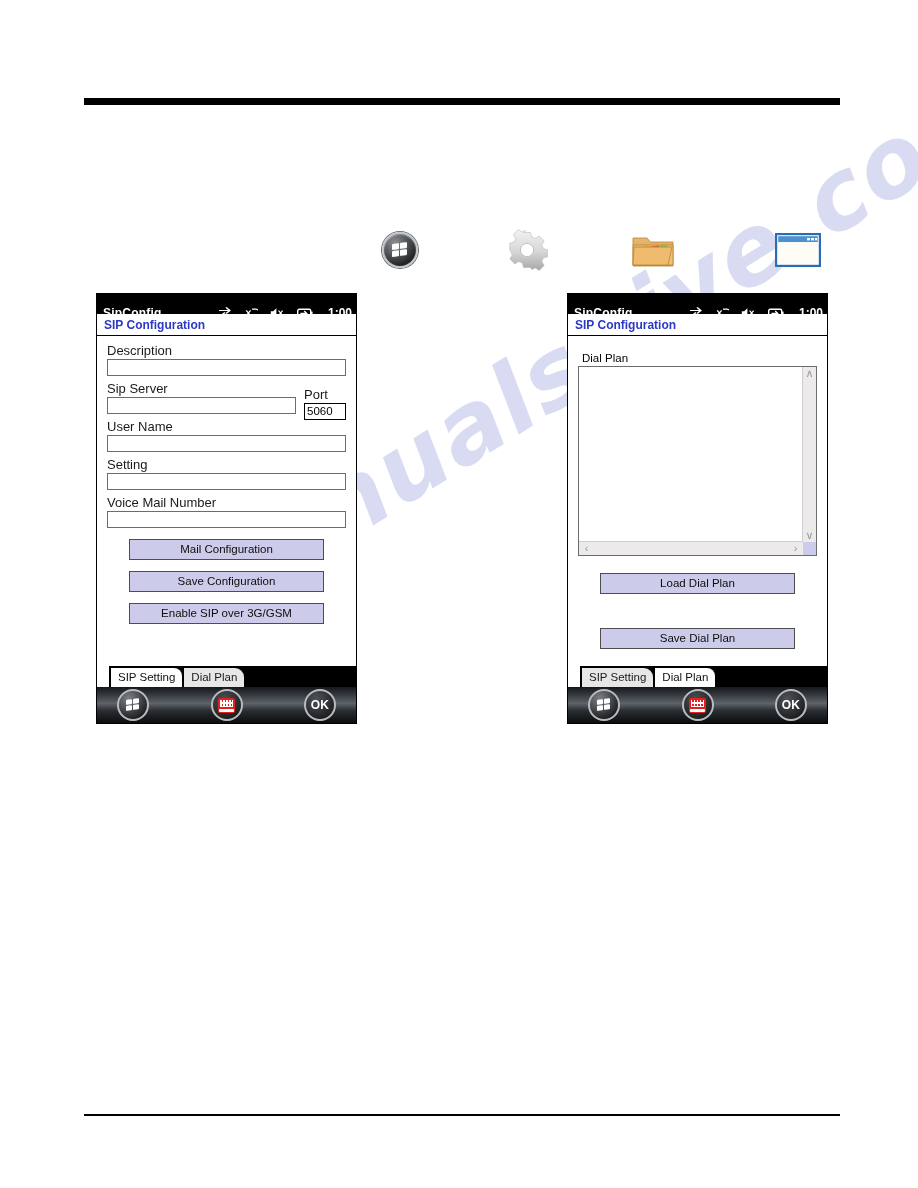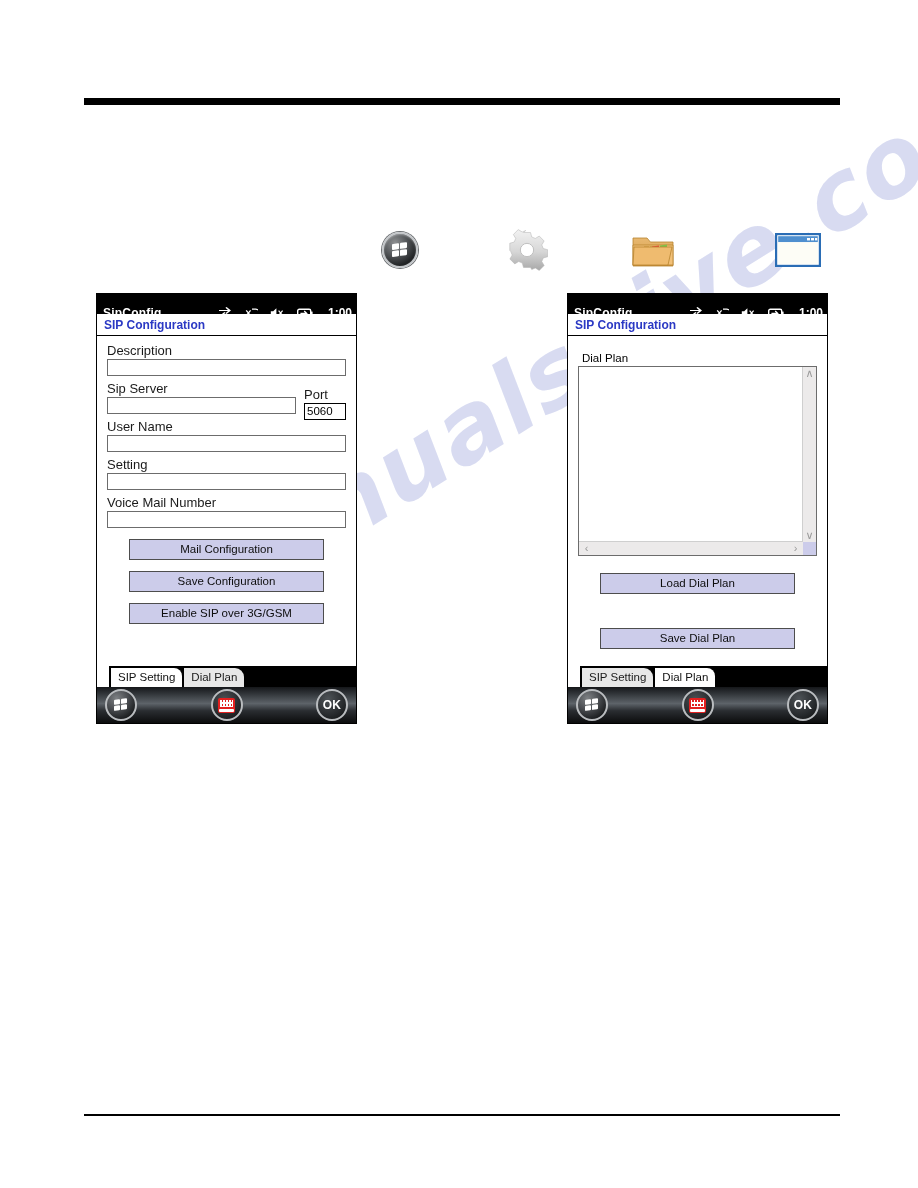--- a/index.html
+++ b/index.html
@@ -306,21 +306,21 @@
   }
 
   
   .taskbar {
     position: relative;
     height: 36px;
     background: linear-gradient(180deg, #15171a 0%, #303438 18%, #5d6369 46%, #2a2d31 66%, #0b0c0d 100%);
     display: flex;
     align-items: center;
     justify-content: space-between;
-    padding: 0 8px;
+    padding: 0 20px;
     box-sizing: border-box;
     overflow: hidden;
   }
   .tb-btn {
     width: 28px; height: 28px;
     border-radius: 50%;
     display: flex; align-items: center; justify-content: center;
     cursor: pointer;
   }
   .tb-start {

